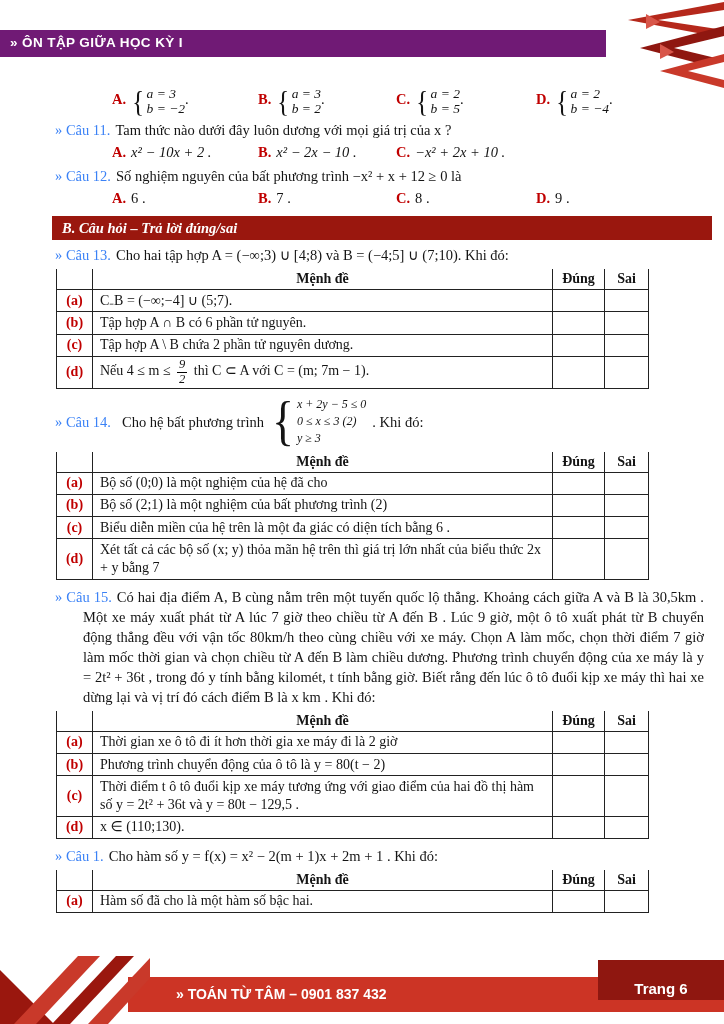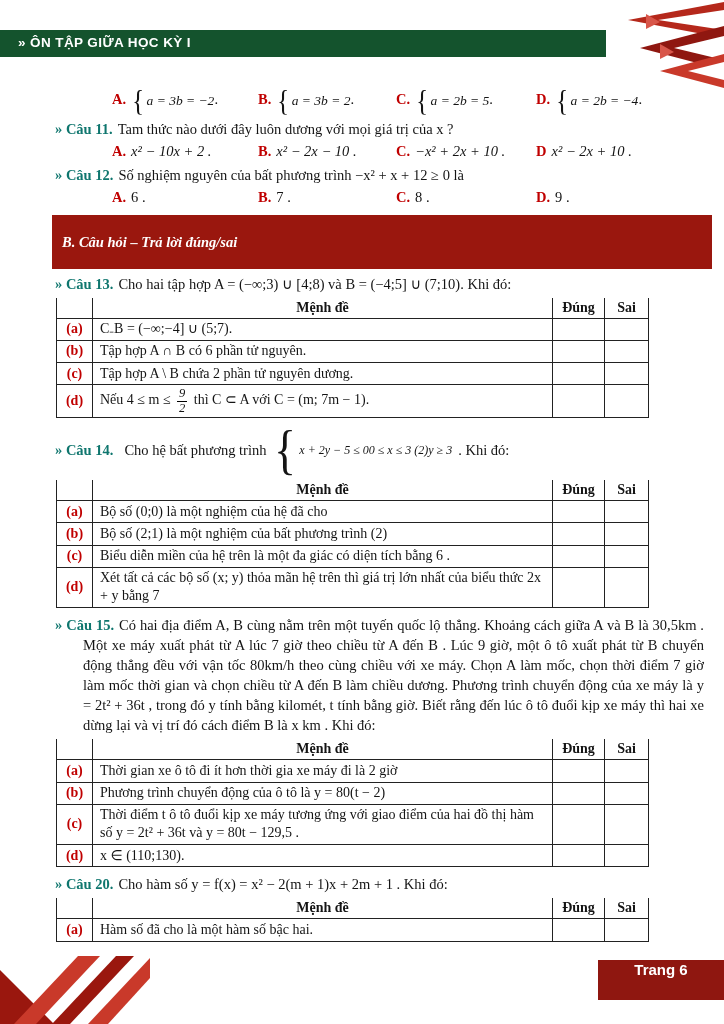--- a/index.html
+++ b/index.html
@@ -1,61 +1,61 @@
 <!DOCTYPE html>
 <html><head>
 <meta charset="utf-8">
 <style>
   html,body{margin:0;padding:0;background:#e8e8e8;}
   .page{position:relative;width:724px;height:1024px;margin:0 auto;background:#ffffff;
         font-family:"Liberation Serif", serif;font-size:14.5px;color:#141414;overflow:hidden;line-height:1.38;}
   
-  .topbar{position:absolute;top:30px;left:0;width:606px;height:27px;background:#14532d;color:#fff;
+  .topbar{position:absolute;top:30px;left:0;width:606px;height:27px;background:#701a75;color:#fff;
           font-family:"Liberation Sans",sans-serif;font-weight:bold;font-size:13.5px;letter-spacing:.4px;
-          display:flex;align-items:center;padding-left:18px;box-sizing:border-box;}
+          display:flex;align-items:center;padding-left:10px;box-sizing:border-box;}
   .deco-top{position:absolute;top:2px;right:0;width:130px;height:90px;}
   .deco-bottom{position:absolute;left:0;bottom:0;width:150px;height:112px;z-index:4;}
   
   .content{position:absolute;top:80px;left:0;right:0;}
   .qline{margin:3px 18px 2px 55px;}
-  .qlabel{color:#0f766e;font-weight:bold;white-space:nowrap;margin-right:5px;}
+  .qlabel{color:#3b82f6;font-weight:normal;white-space:nowrap;margin-right:5px;}
   .math{font-style:italic;}
   .optrow{display:flex;margin:1px 10px 4px 112px;}
   .optrow .cell{white-space:nowrap;}
   .w1{width:146px}.w2{width:138px}.w3{width:140px}.w4{flex:1}
   .olab{color:#c00000;font-weight:bold;margin-right:5px;}
   
   .sys{display:inline-flex;align-items:center;vertical-align:middle;}
   .sys .brace{font-size:30px;line-height:.95;font-weight:400;margin-right:1px;transform:scaleX(.85);}
-  .sys .lines{display:inline-flex;flex-direction:row;font-style:italic;font-size:13.5px;line-height:15px;justify-content:flex-end;}
+  .sys .lines{display:inline-flex;flex-direction:column;font-style:italic;font-size:13.5px;line-height:15px;justify-content:flex-end;}
   .sys.big .brace{font-size:54px;}
   .sys.big .lines{font-size:12px;line-height:17px;}
   .q14line{display:flex;align-items:center;gap:6px;margin:4px 18px 2px 55px;}
   
   .secbar{background:#9a170e;color:#fff;font-weight:bold;font-style:italic;font-size:14.5px;
-          padding:17px 10px;margin:8px 12px 5px 52px;}
+          padding:2px 10px;margin:8px 12px 5px 52px;}
   
   table.ds{border-collapse:collapse;table-layout:fixed;width:592px;margin:4px 0 7px 56px;
            font-size:14px;line-height:1.3;}
   table.ds col.c-lab{width:36px}table.ds col.c-st{width:460px}table.ds col.c-dung{width:52px}table.ds col.c-sai{width:44px}
   table.ds td,table.ds th{border:1px solid #222;padding:1.5px 7px;vertical-align:middle;box-sizing:border-box;}
   table.ds tr.head th{font-weight:bold;text-align:center;border-top:none;padding:1px 4px;}
   table.ds tr.head td{border-top:none;}
   table.ds td.lab{color:#c00000;font-weight:bold;text-align:center;padding:1.5px 2px;}
   .frac{display:inline-flex;flex-direction:column;align-items:center;vertical-align:middle;
         font-style:italic;font-size:12.5px;line-height:1.1;margin:0 3px;}
   .frac .num{border-bottom:1px solid #000;padding:0 2px;}
   
   .para{margin:5px 20px 3px 55px;padding-left:28px;text-indent:-28px;text-align:justify;}
   
   .footbar{position:absolute;left:128px;right:0;bottom:12px;height:35px;background:#cc3425;z-index:2;
            display:flex;align-items:center;padding-left:48px;box-sizing:border-box;
            color:#fff;font-family:"Liberation Sans",sans-serif;font-weight:bold;font-size:14px;}
   .pagebox{position:absolute;right:0;bottom:24px;width:126px;height:40px;background:#8f1710;z-index:3;
-           display:flex;align-items:flex-start;justify-content:center;color:#fff;
+           display:flex;align-items:flex-end;justify-content:center;color:#fff;
            font-family:"Liberation Sans",sans-serif;font-weight:bold;font-size:15px;}
 </style>
 </head>
 <body>
 
 <div class="page">
 
   <svg class="deco-top" viewBox="0 0 130 90" xmlns="http://www.w3.org/2000/svg">
     <polygon points="130,0 34,18 130,36" fill="#b5281b"></polygon>
     <polygon points="130,8 64,18 130,28" fill="#ffffff"></polygon>
@@ -112,21 +112,20 @@
       </span>
     </div>
 
     <div class="qline">
       <span class="qlabel">» Câu 11.</span><span>Tam thức nào dưới đây luôn dương với mọi giá trị của x ?</span>
     </div>
     <div class="optrow">
       <span class="cell w1"><span class="olab">A.</span><span class="math">x² − 10x + 2 .</span></span>
       <span class="cell w2"><span class="olab">B.</span><span class="math">x² − 2x − 10 .</span></span>
       <span class="cell w3"><span class="olab">C.</span><span class="math">−x² + 2x + 10 .</span></span>
-      <span class="cell w4"><span class="olab">D</span><span class="math">x² − 2x + 10 .</span></span>
     </div>
 
     <div class="qline">
       <span class="qlabel">» Câu 12.</span><span>Số nghiệm nguyên của bất phương trình −x² + x + 12 ≥ 0 là</span>
     </div>
     <div class="optrow">
       <span class="cell w1"><span class="olab">A.</span><span>6 .</span></span>
       <span class="cell w2"><span class="olab">B.</span><span>7 .</span></span>
       <span class="cell w3"><span class="olab">C.</span><span>8 .</span></span>
       <span class="cell w4"><span class="olab">D.</span><span>9 .</span></span>
@@ -277,21 +276,21 @@
       <tr>
         <td class="lab">(d)</td>
         <td>x ∈ (110;130).</td>
         <td></td>
             <td></td>
       </tr>
     </tbody>
       </table>
 
     <div class="qline">
-      <span class="qlabel">» Câu 20.</span><span>Cho hàm số y = f(x) = x² − 2(m + 1)x + 2m + 1 . Khi đó:</span>
+      <span class="qlabel">» Câu 1.</span><span>Cho hàm số y = f(x) = x² − 2(m + 1)x + 2m + 1 . Khi đó:</span>
     </div>
     <table class="ds">
       <colgroup>
           <col class="c-lab">
           <col class="c-st">
           <col class="c-dung">
           <col class="c-sai">
         </colgroup>
       <tbody>
           <tr class="head">
@@ -304,20 +303,23 @@
         <td class="lab">(a)</td>
         <td>Hàm số đã cho là một hàm số bậc hai.</td>
         <td></td>
             <td></td>
       </tr>
     </tbody>
       </table>
 
   </div>
 
+  <div class="footbar">
+    <span>» TOÁN TỪ TÂM – 0901 837 432</span>
+  </div>
   <div class="pagebox">
     <span>Trang 6</span>
   </div>
   <svg class="deco-bottom" viewBox="0 0 150 112" xmlns="http://www.w3.org/2000/svg">
     <polygon points="0,112 0,58 54,112" fill="#9a170e"></polygon>
     <polygon points="14,112 78,44 100,44 36,112" fill="#c9392a"></polygon>
     <polygon points="52,112 116,44 134,44 70,112" fill="#9a170e"></polygon>
     <polygon points="88,112 150,46 150,66 108,112" fill="#c9392a"></polygon>
   </svg>
 

